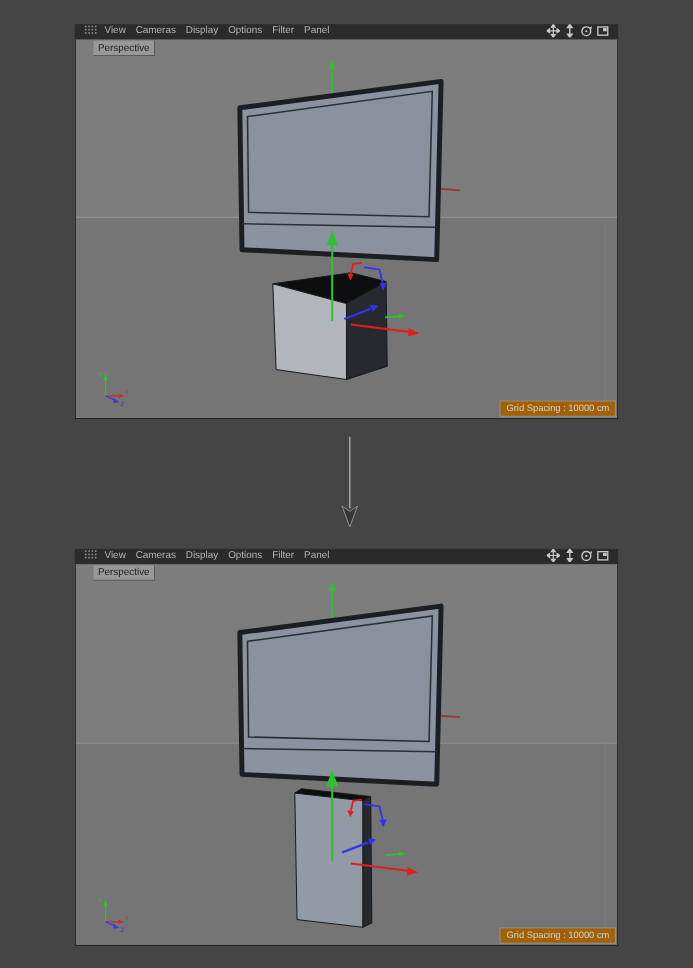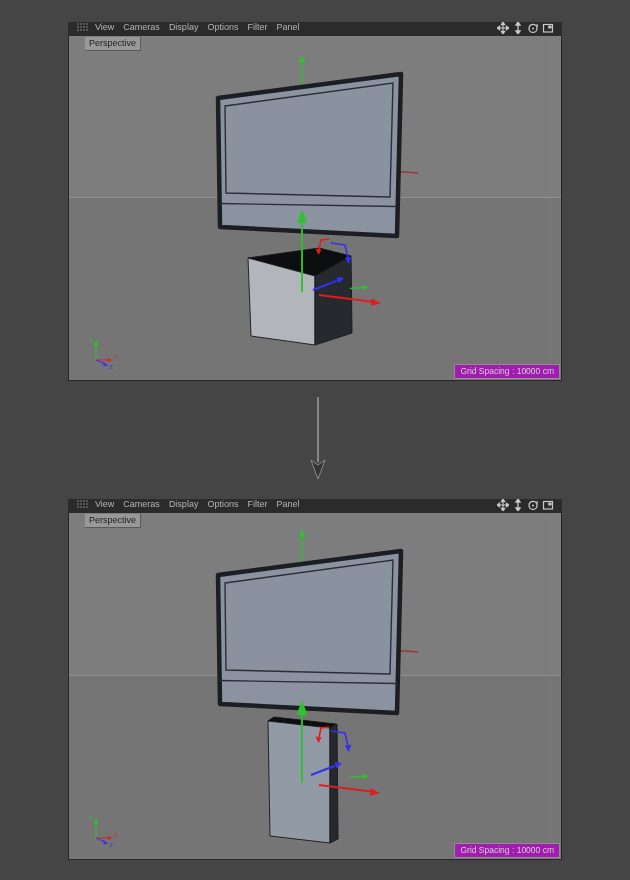--- a/index.html
+++ b/index.html
@@ -27,21 +27,21 @@
   .chip-view{
     position:absolute;top:1px;left:1px;
     background:#989898;color:#1d1d1d;font-size:9px;
     padding:1px 4px 2px 4px;
     border-right:1px solid #5a5a5a;border-bottom:1px solid #5a5a5a;
     z-index:2;
     margin-left:15px;
   }
   .chip-grid{
     position:absolute;bottom:1px;right:1px;
-    background:#a21caf;color:#d0d0d0;font-size:8.5px;line-height:11px;
+    background:#a16207;color:#d0d0d0;font-size:8.5px;line-height:11px;
     padding:1px 5px;border:1px solid #8f8f8f;
     z-index:2;white-space:nowrap;
   }
   .transition{position:absolute;left:306px;top:394px;}
 </style>
 </head>
 <body>
 
 <div class="panel" style="top:22px">
   <div class="menubar">

